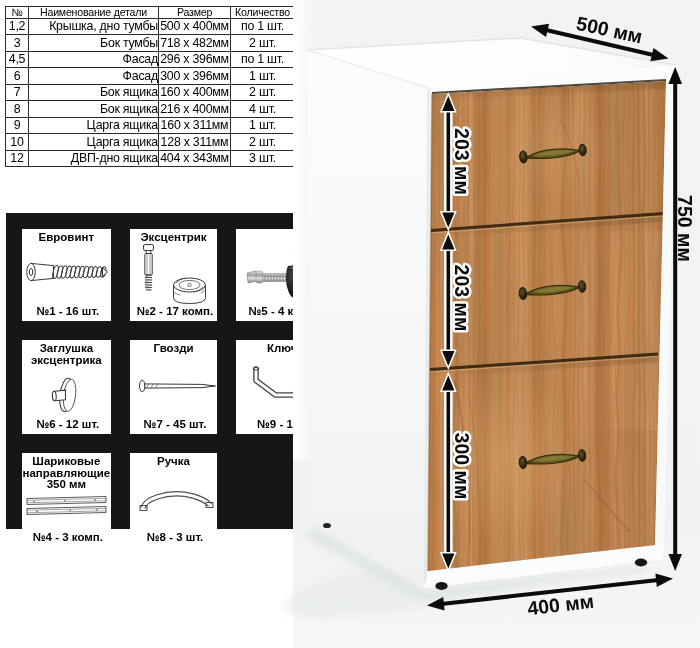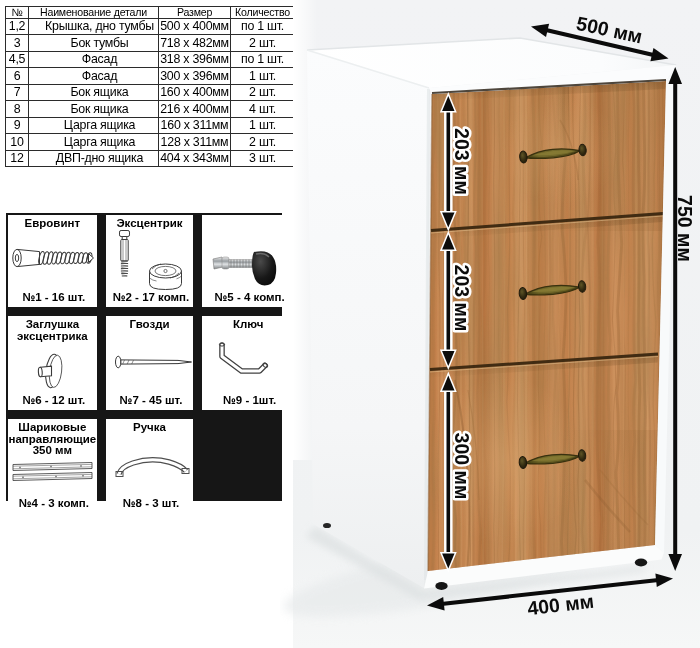--- a/index.html
+++ b/index.html
@@ -1,23 +1,23 @@
 <!DOCTYPE html>
 <html><head><meta charset="utf-8"><style>
 html,body{margin:0;padding:0}
 body{width:700px;height:648px;position:relative;background:#fff;overflow:hidden;
   font-family:"Liberation Sans",sans-serif;color:#000}
 #parts{position:absolute;left:5px;top:6px;border-collapse:collapse;table-layout:fixed;width:289px}
 #parts td{border:1px solid #2b2b2b;padding:0;font-size:12.4px;letter-spacing:-.25px;line-height:1;vertical-align:middle;
   text-align:center;height:15.5px;white-space:nowrap;overflow:hidden}
 #parts tr.h td{font-size:10.6px;height:7px;letter-spacing:-.2px}
-#parts td.n{text-align:center;padding-left:12px}
+#parts td.n{text-align:right;padding-left:12px}
 #hw{position:absolute;left:6px;top:213px;width:272px;height:284px;background:#161616;
   display:grid;grid-template-columns:88.7px 87.6px 91.7px;grid-template-rows:92px 94px 94px;
-  gap:9px;padding:2px}
+  gap:19px;padding:16px}
 #hw .c{background:#fff;position:relative;font-size:11.5px;font-weight:bold;text-align:center}
 #hw .t{position:absolute;top:3px;left:0;right:0;line-height:11.5px}
 #hw .l{position:absolute;bottom:4px;left:3px;right:0}
 #hw svg{position:absolute}
 #photo{position:absolute;left:280px;top:0;width:420px;height:648px}
 </style></head><body>
 
 <table id="parts">
 <colgroup>
       <col style="width:23px">
@@ -40,21 +40,21 @@
       </tr>
 <tr>
         <td>3</td>
         <td class="n">Бок тумбы</td>
         <td>718 x 482мм</td>
         <td>2 шт.</td>
       </tr>
 <tr>
         <td>4,5</td>
         <td class="n">Фасад</td>
-        <td>318 x 396мм</td>
+        <td>296 x 396мм</td>
         <td>по 1 шт.</td>
       </tr>
 <tr>
         <td>6</td>
         <td class="n">Фасад</td>
         <td>300 x 396мм</td>
         <td>1 шт.</td>
       </tr>
 <tr>
         <td>7</td>

